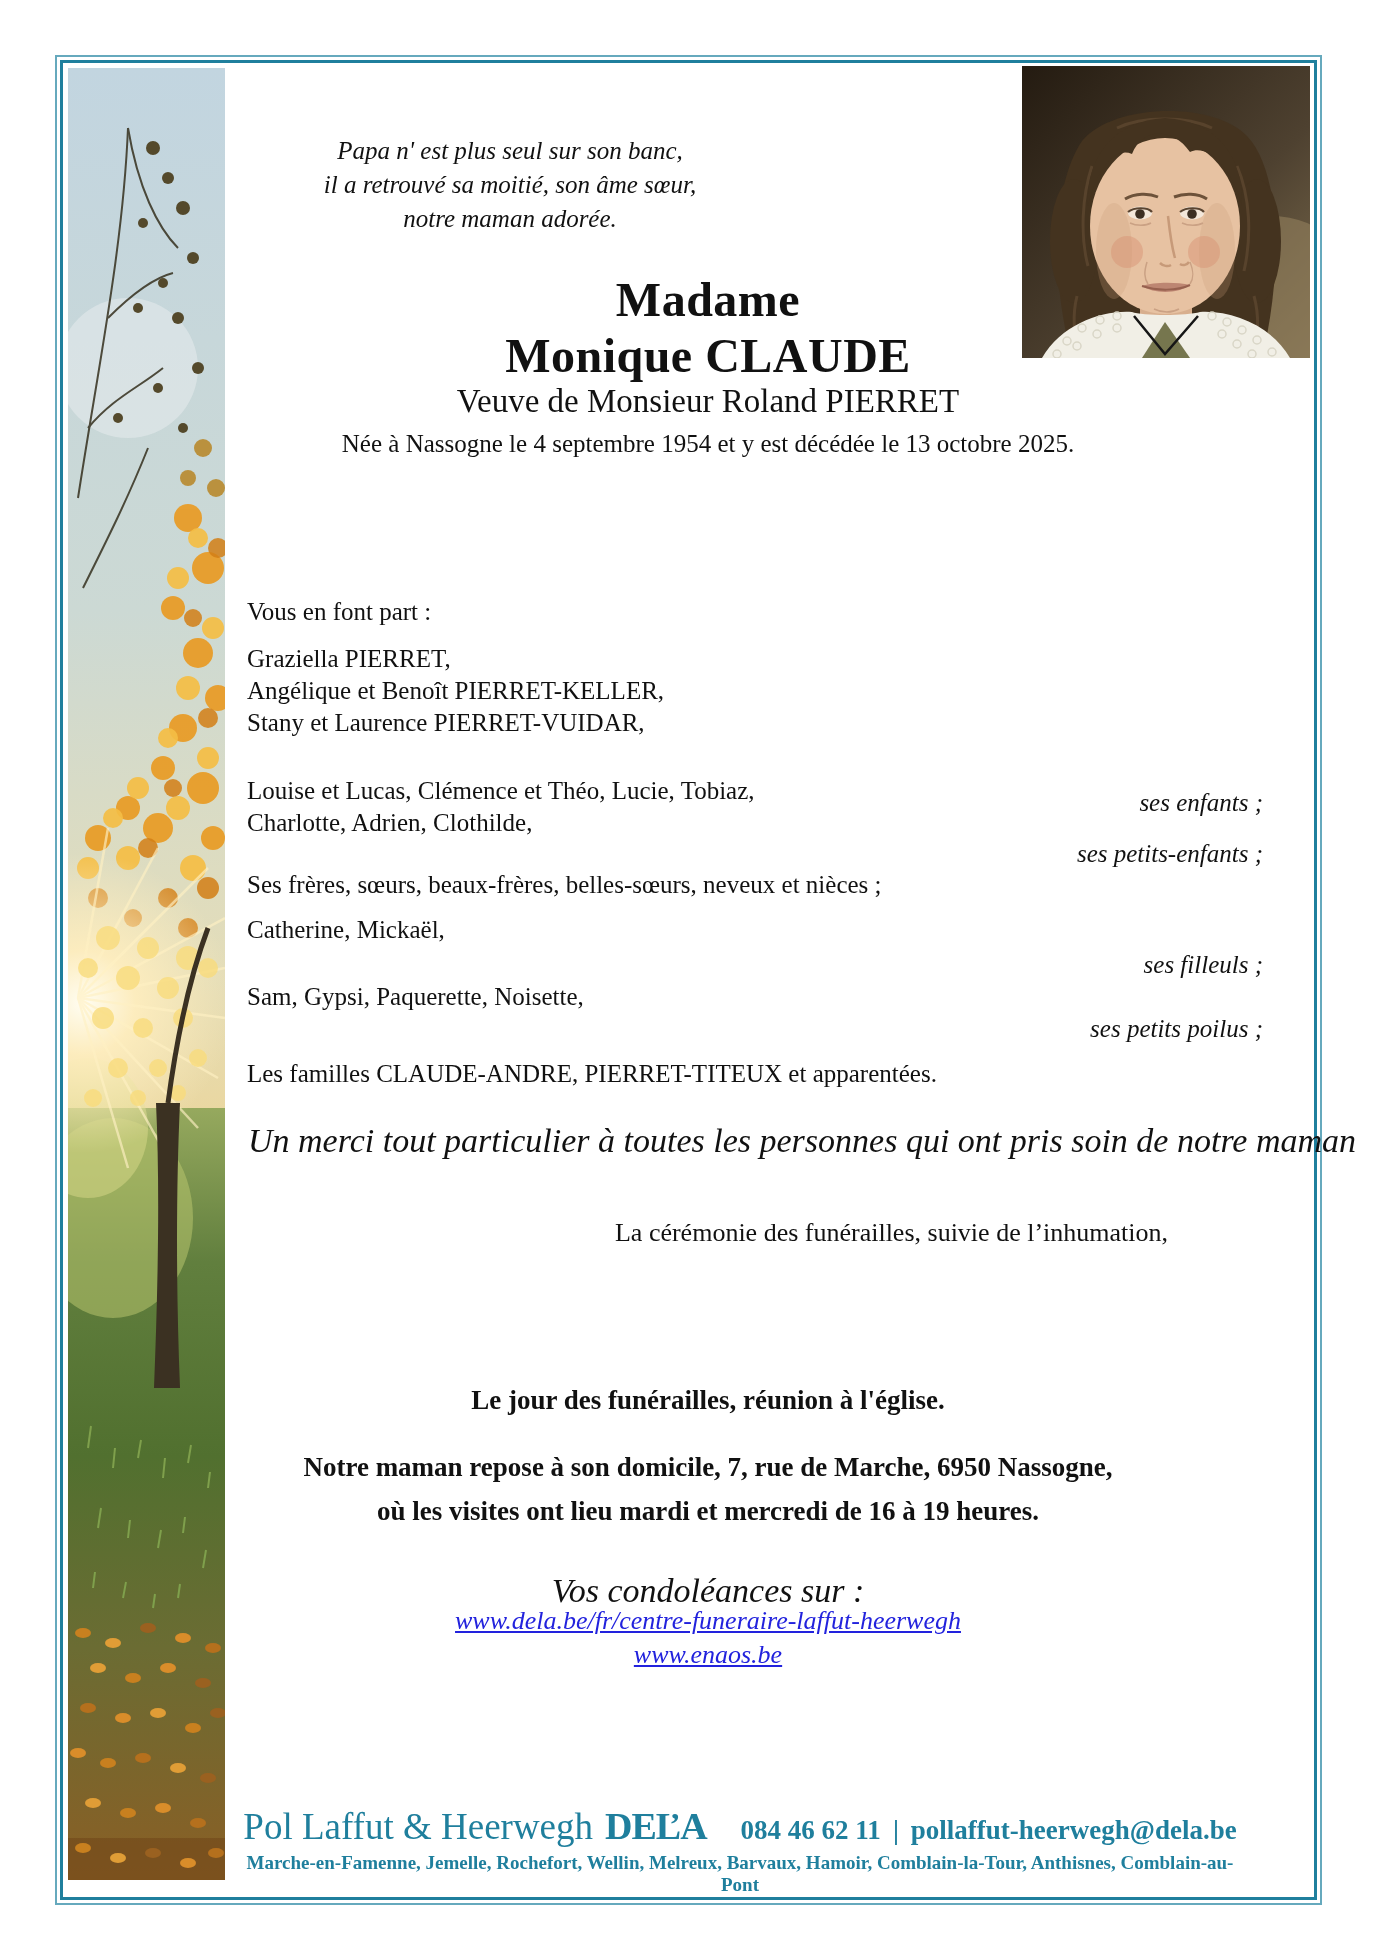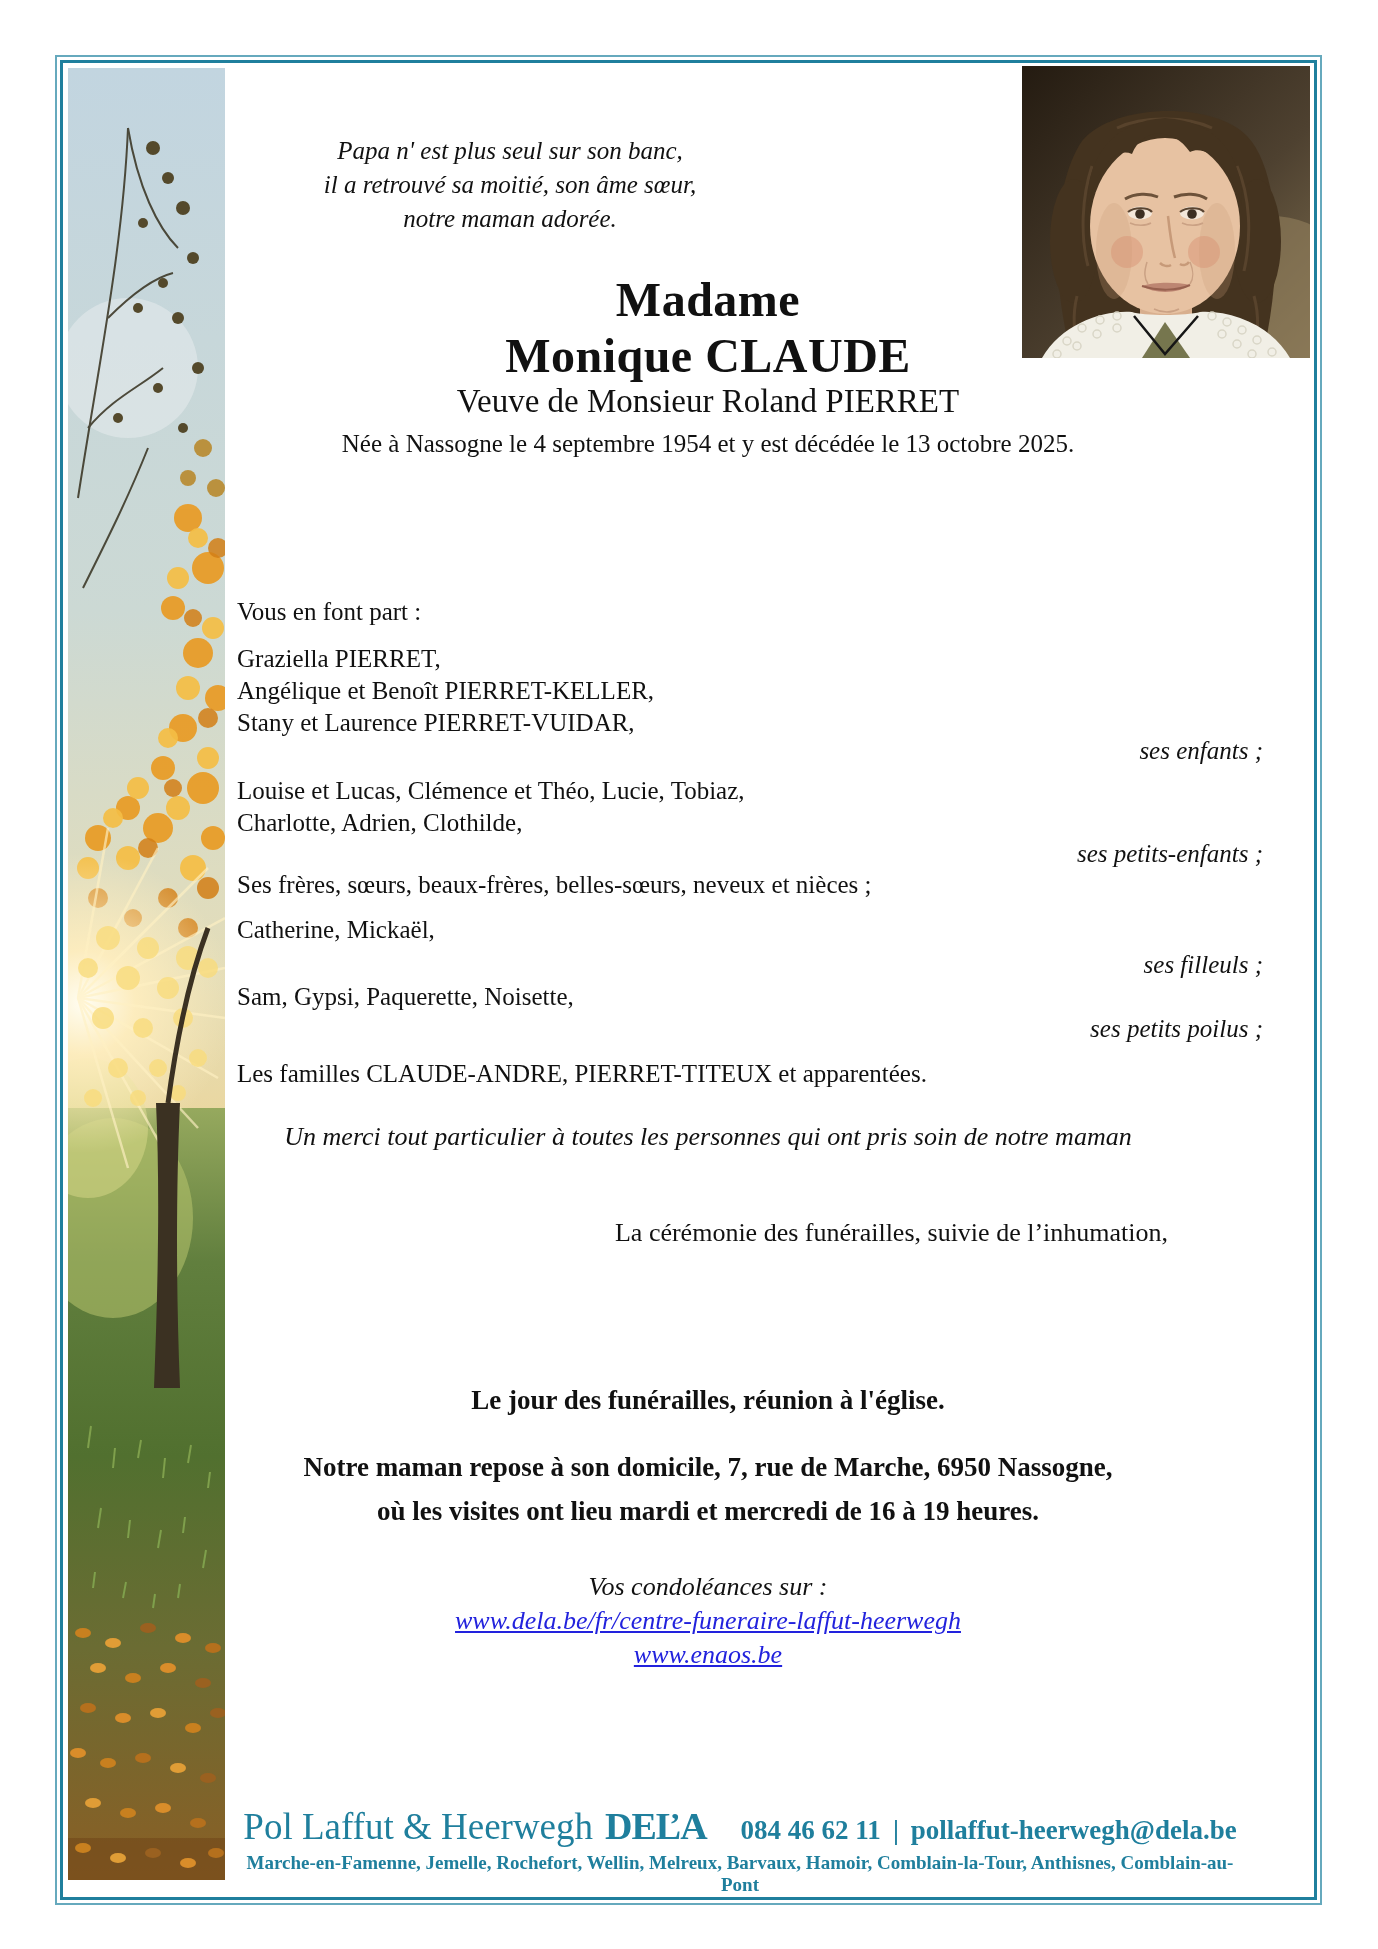--- a/index.html
+++ b/index.html
@@ -16,23 +16,23 @@
   .portrait{position:absolute;left:1022px;top:66px;width:288px;height:292px;}
   .portrait svg{display:block;width:100%;height:100%;}
   .t{position:absolute;white-space:nowrap;}
   .cblock{position:absolute;left:248px;width:920px;text-align:center;white-space:nowrap;}
   .poem{position:absolute;left:250px;top:134px;width:520px;text-align:center;
         font-style:italic;font-size:25px;line-height:34px;}
   .title{font-size:48px;font-weight:bold;letter-spacing:0.5px;}
   .widow{font-size:33px;}
   .birth{font-size:25px;}
   .ann{font-size:25px;}
-  .left-col{left:237px;text-align:right;}
+  .left-col{left:247px;text-align:right;}
   .right-lab{right:115px;font-style:italic;text-align:right;}
-  .thanks{font-style:italic;font-size:26px;}
+  .thanks{font-style:italic;font-size:34px;}
   .cer{font-size:26px;text-align:right;}
   .cerb{font-size:27px;font-weight:bold;}
   .link{color:var(--link,#2222dd);font-style:italic;text-decoration:underline;font-size:26px;cursor:pointer;}
   .footer-line{position:absolute;left:240px;top:1804px;width:1000px;display:flex;
         justify-content:center;align-items:baseline;gap:12px;color:var(--accent,#1f7f9d);}
   .brand{font-size:37px;}
   .brand-logo{font-size:38px;font-weight:bold;letter-spacing:-1px;margin-right:22px;}
   .contact{font-size:27px;font-weight:bold;}
   .footer-towns{position:absolute;left:240px;top:1852px;width:1000px;text-align:center;
         font-size:19px;font-weight:bold;color:var(--accent,#1f7f9d);}
@@ -309,21 +309,21 @@
 
   <div class="cblock title" style="top:272px">Madame</div>
   <div class="cblock title" style="top:328px">Monique CLAUDE</div>
   <div class="cblock widow" style="top:383px">Veuve de Monsieur Roland PIERRET</div>
   <div class="cblock birth" style="top:430px">Née à Nassogne le 4 septembre 1954 et y est décédée le 13 octobre 2025.</div>
 
   <div class="t ann left-col" style="top:598px">Vous en font part :</div>
   <div class="t ann left-col" style="top:645px">Graziella PIERRET,</div>
   <div class="t ann left-col" style="top:677px">Angélique et Benoît PIERRET-KELLER,</div>
   <div class="t ann left-col" style="top:709px">Stany et Laurence PIERRET-VUIDAR,</div>
-  <div class="t ann right-lab" style="top:737px">ses enfants ;</div>
+  <div class="t ann right-lab" style="top:789px">ses enfants ;</div>
   <div class="t ann left-col" style="top:777px">Louise et Lucas, Clémence et Théo, Lucie, Tobiaz,</div>
   <div class="t ann left-col" style="top:809px">Charlotte, Adrien, Clothilde,</div>
   <div class="t ann right-lab" style="top:840px">ses petits-enfants ;</div>
   <div class="t ann left-col" style="top:871px">Ses frères, sœurs, beaux-frères, belles-sœurs, neveux et nièces ;</div>
   <div class="t ann left-col" style="top:916px">Catherine, Mickaël,</div>
   <div class="t ann right-lab" style="top:951px">ses filleuls ;</div>
   <div class="t ann left-col" style="top:983px">Sam, Gypsi, Paquerette, Noisette,</div>
   <div class="t ann right-lab" style="top:1015px">ses petits poilus ;</div>
   <div class="t ann left-col" style="top:1060px">Les familles CLAUDE-ANDRE, PIERRET-TITEUX et apparentées.</div>
 

